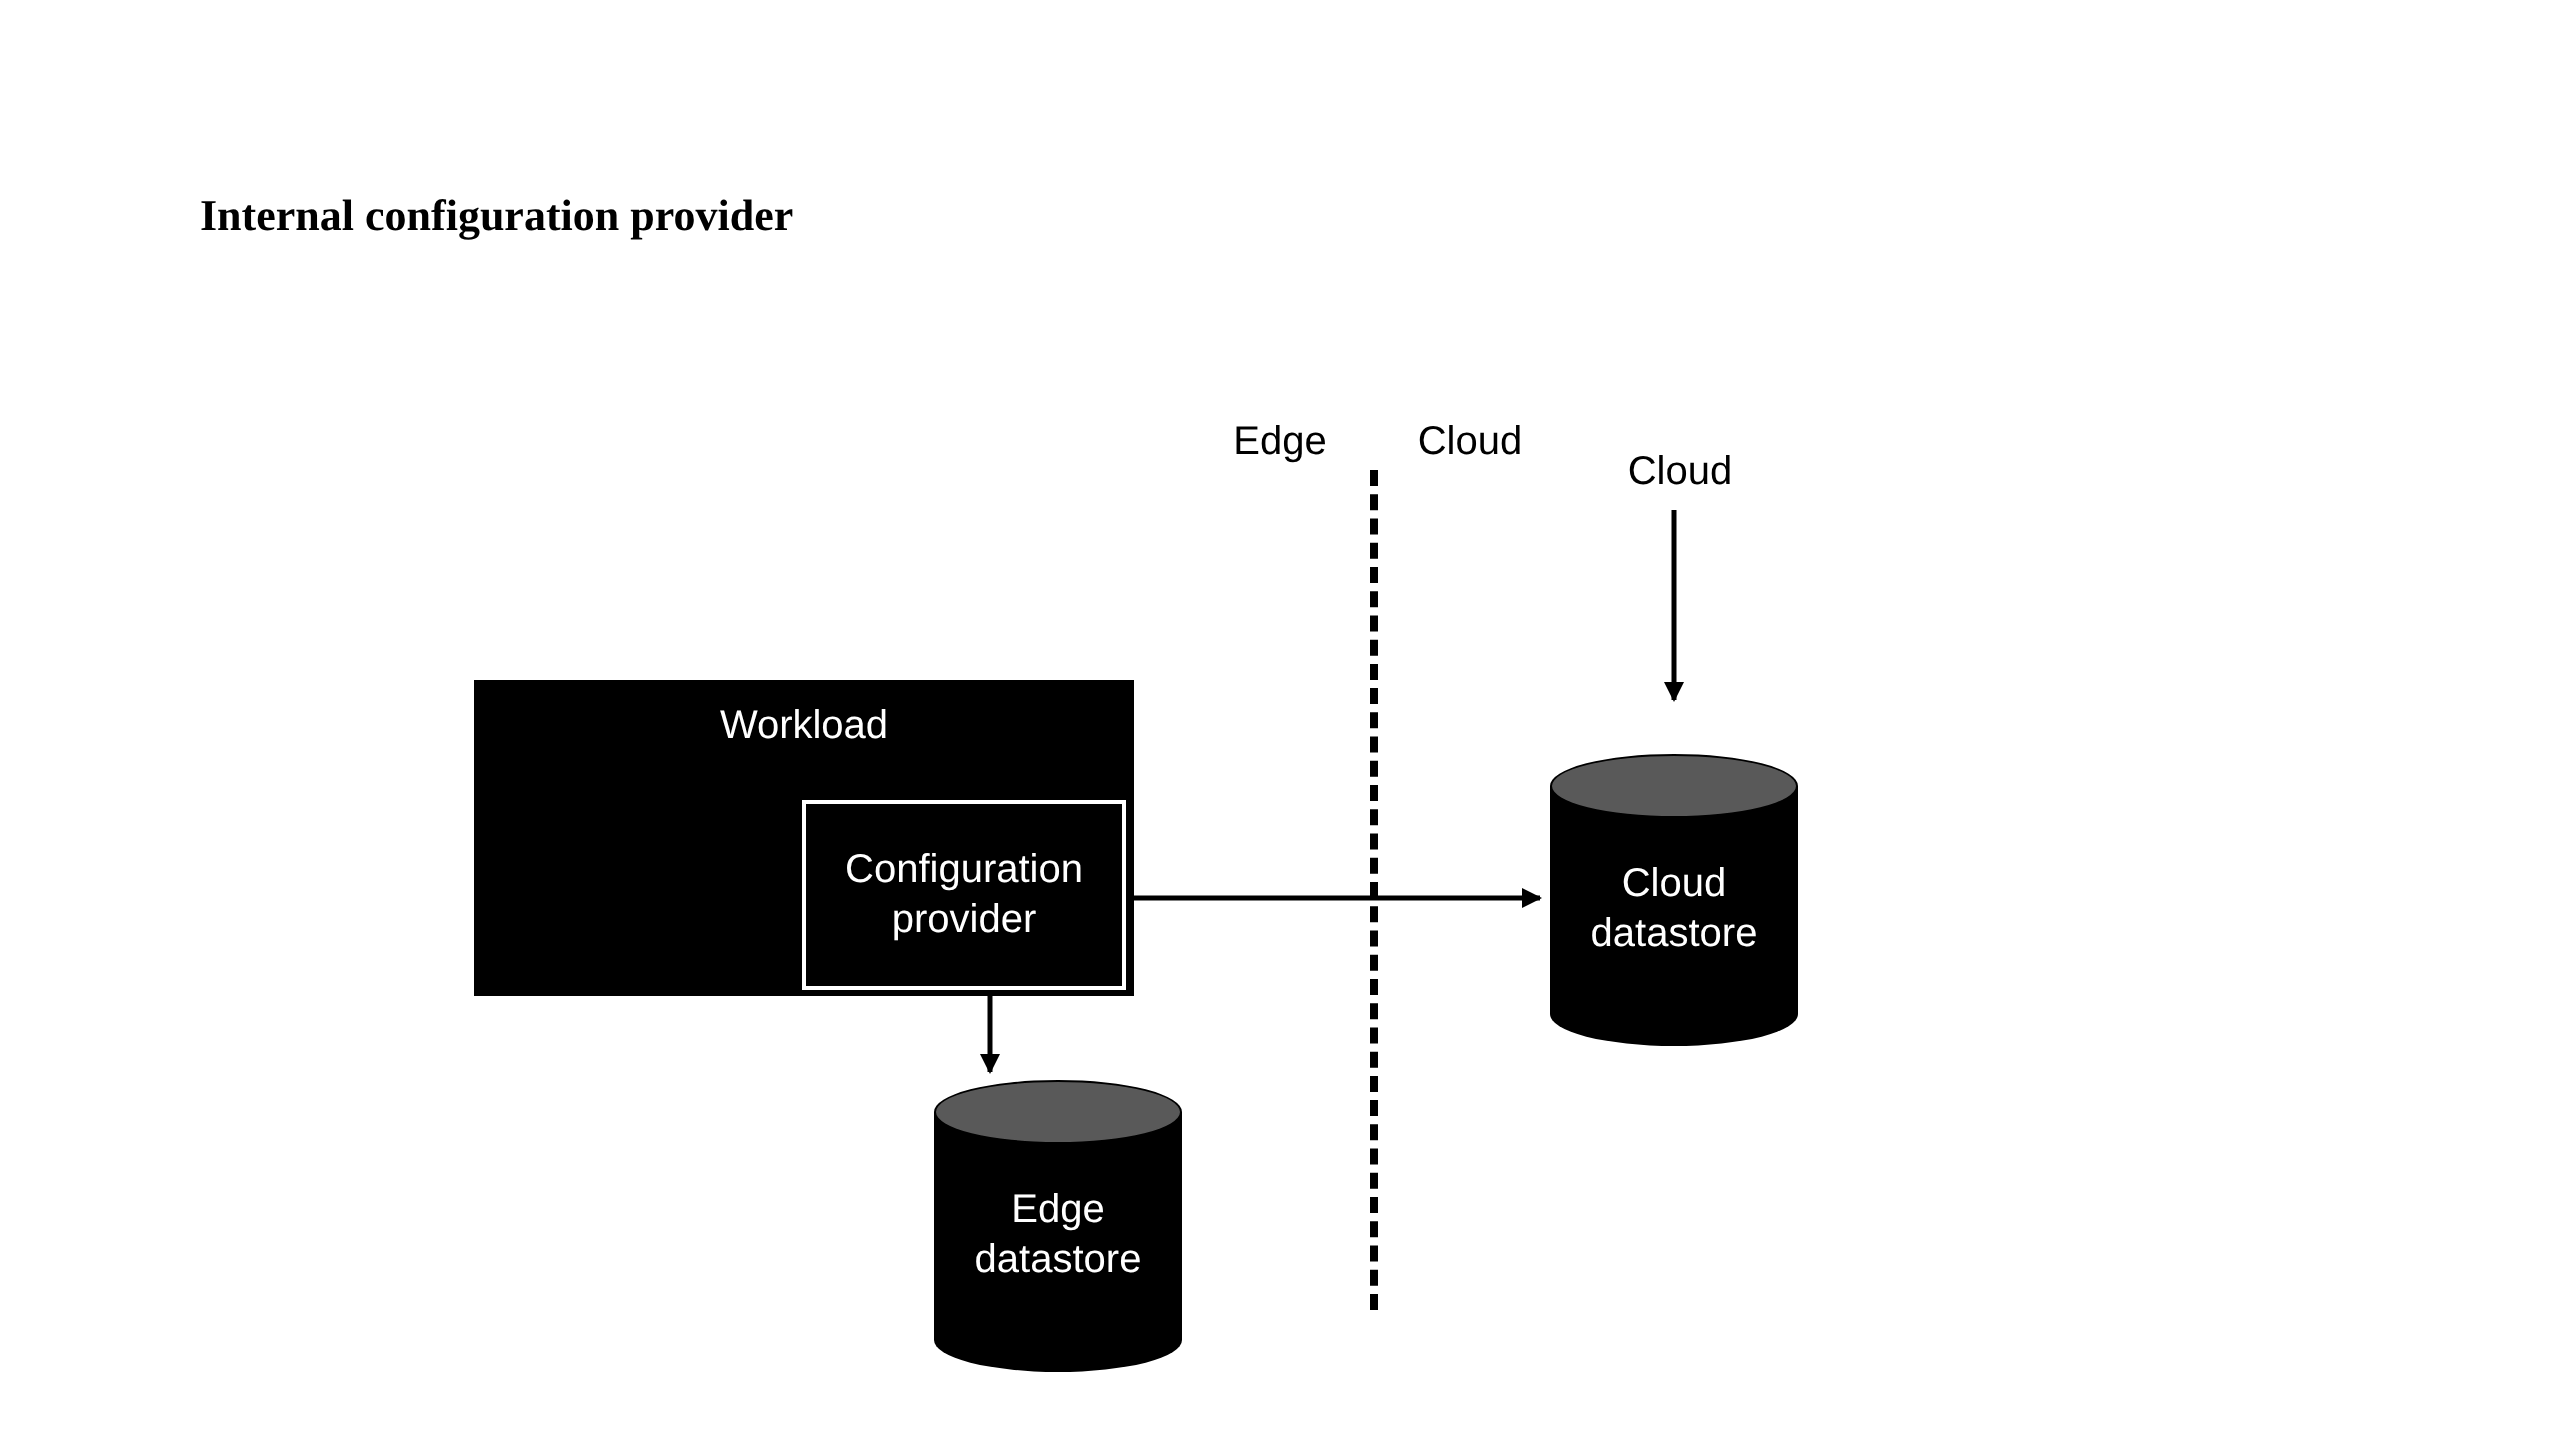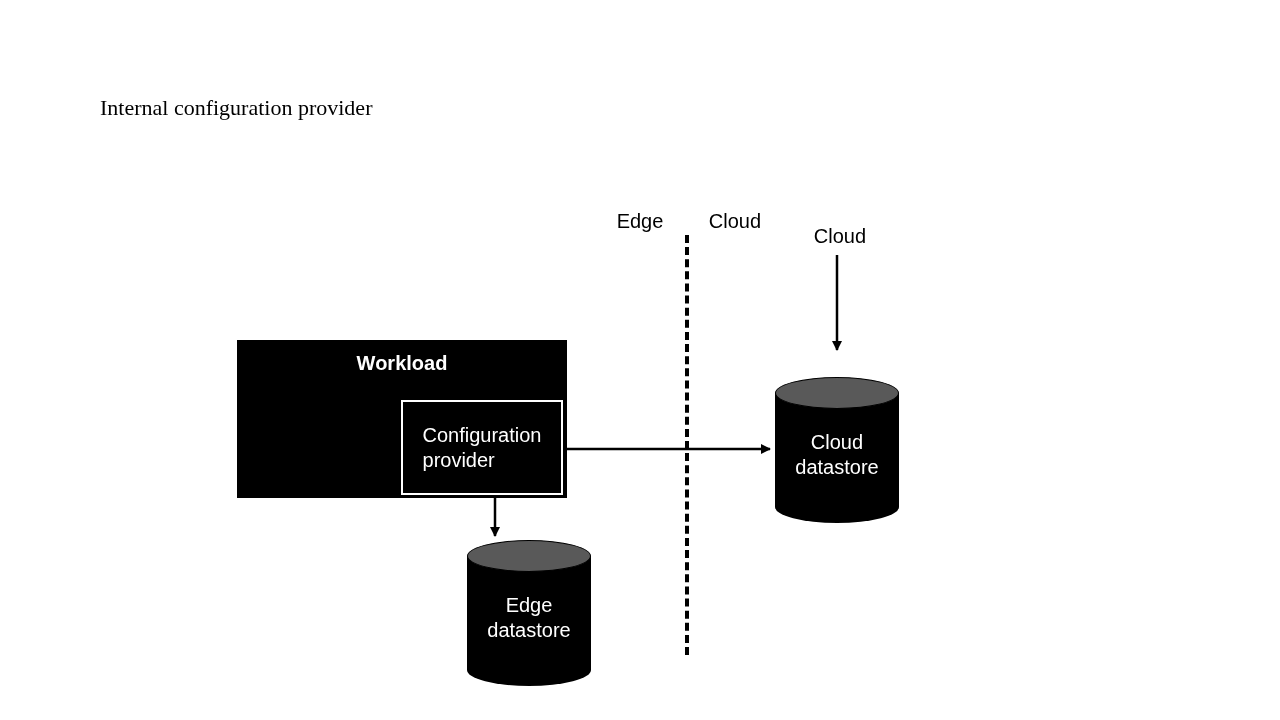--- a/index.html
+++ b/index.html
@@ -15,21 +15,21 @@
   .canvas {
     position: relative;
     width: 1280px;
     height: 720px;
   }
   .title {
     position: absolute;
     left: 100px;
     top: 95px;
     font-family: Georgia, "Times New Roman", serif;
-    font-weight: 400;
+    font-weight: 700;
     font-size: 22px;
   }
   .label {
     position: absolute;
     font-size: 20px;
     color: #000;
     text-align: center;
   }
   .workload {
     position: absolute;
@@ -42,35 +42,34 @@
     box-sizing: border-box;
   }
   .workload .wl-title {
     position: absolute;
     top: 12px;
     left: 0;
     right: 0;
     text-align: center;
     font-size: 20px;
     color: #fff;
-    font-weight: bold;
   }
   .config-box {
     position: absolute;
     left: 401px;
     top: 400px;
     width: 162px;
     height: 95px;
     background: #000;
     border: 2px solid #fff;
     box-sizing: border-box;
     display: flex;
     align-items: center;
     justify-content: center;
-    text-align: left;
+    text-align: center;
     color: #fff;
     font-size: 20px;
     line-height: 1.25;
   }
   .cyl {
     position: absolute;
   }
   .cyl .body {
     position: absolute;
     left: 0;

